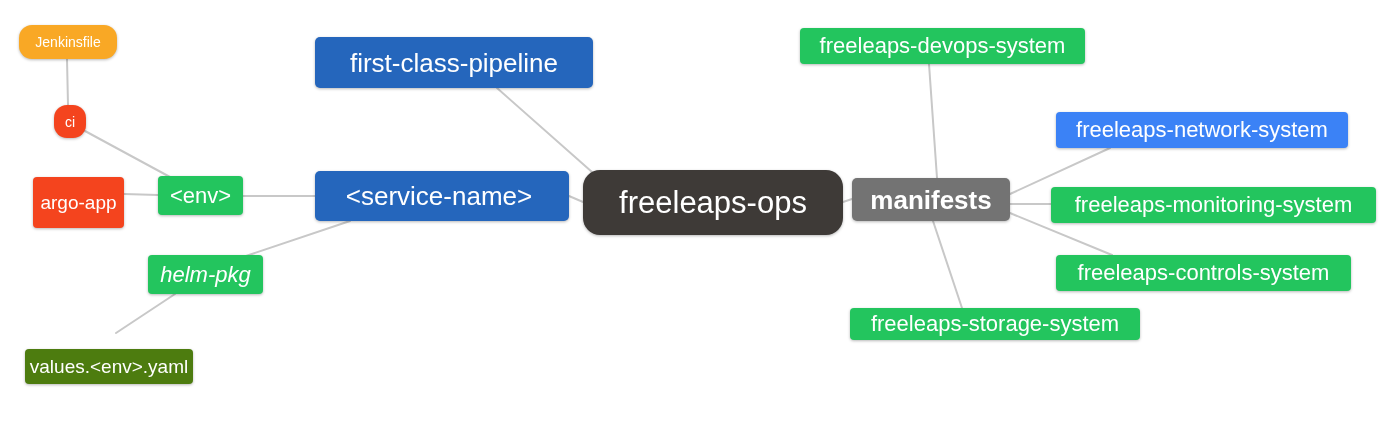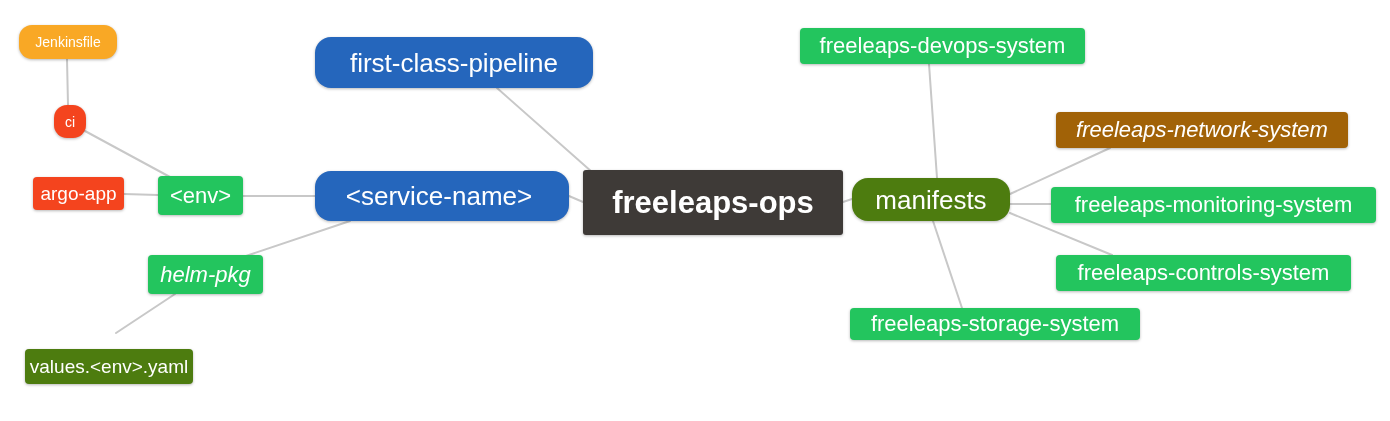--- a/index.html
+++ b/index.html
@@ -36,22 +36,22 @@
     white-space: nowrap;
     box-shadow: 0 1px 3px rgba(0,0,0,0.28);
     padding: 0 11px;
     line-height: 1;
   }
   .node-label {
     display: block;
     color: #ffffff;
   }
   
-  .tier-root   { font-size: 31px; padding: 0 22px; border-radius: 3px; font-weight: bold; }
-  .tier-large  { font-size: 26px; padding: 0 18px; border-radius: 16px; }
+  .tier-root   { font-size: 31px; padding: 0 22px; border-radius: 17px; }
+  .tier-large  { font-size: 26px; padding: 0 18px; border-radius: 5px; }
   .tier-mid    { font-size: 22px; padding: 0 15px; border-radius: 4px; }
   .tier-small  { font-size: 19px; padding: 0 13px; border-radius: 4px; }
   .tier-tiny   { font-size: 14px; padding: 0 9px;  border-radius: 13px; }
 </style>
 </head>
 <body>
 
 <div id="mindmap-canvas">
 
   <svg id="edge-layer" viewBox="0 0 1390 421" width="1390" height="421" xmlns="http://www.w3.org/2000/svg">
@@ -71,48 +71,48 @@
       <line x1="933" y1="221" x2="962" y2="308" stroke="#c8c8c8" stroke-width="2" stroke-linecap="round"></line>
     </svg>
 
   <div id="node-layer">
       <div class="node tier-tiny" style="left: 19px; top: 25px; width: 98px; height: 34px; background: rgb(249, 168, 37);">
         <span class="node-label">Jenkinsfile</span>
       </div>
       <div class="node tier-tiny" style="left: 54px; top: 105px; width: 32px; height: 33px; background: rgb(244, 68, 30);">
         <span class="node-label">ci</span>
       </div>
-      <div class="node tier-small" style="left: 33px; top: 177px; width: 91px; height: 33px; background: rgb(244, 68, 30);">
+      <div class="node tier-small" style="left: 33px; top: 177px; width: 91px; height: 51px; background: rgb(244, 68, 30);">
         <span class="node-label">argo-app</span>
       </div>
       <div class="node tier-mid" style="left: 158px; top: 176px; width: 85px; height: 39px; background: rgb(35, 197, 94);">
         <span class="node-label">&lt;env&gt;</span>
       </div>
       <div class="node tier-mid" style="left: 148px; top: 255px; width: 115px; height: 39px; background: rgb(35, 197, 94); font-style: italic;">
         <span class="node-label">helm-pkg</span>
       </div>
       <div class="node tier-small" style="left: 10px; top: 349px; width: 168px; height: 35px; background: #4d7c0f; margin-left: 15px;">
         <span class="node-label">values.&lt;env&gt;.yaml</span>
       </div>
       <div class="node tier-large" style="left: 315px; top: 37px; width: 278px; height: 51px; background: rgb(37, 102, 188);">
         <span class="node-label">first-class-pipeline</span>
       </div>
       <div class="node tier-large" style="left: 315px; top: 171px; width: 254px; height: 50px; background: rgb(37, 102, 188); padding-left: 12px;">
         <span class="node-label">&lt;service-name&gt;</span>
       </div>
       <div class="node tier-root" style="left: 583px; top: 170px; width: 260px; height: 65px; background: rgb(62, 58, 55);">
         <span class="node-label">freeleaps-ops</span>
       </div>
-      <div class="node tier-large" style="left: 852px; top: 178px; width: 158px; height: 43px; background: #4d7c0f;">
+      <div class="node tier-large" style="left: 852px; top: 178px; width: 158px; height: 43px; background: #737373; font-weight: bold;">
         <span class="node-label">manifests</span>
       </div>
       <div class="node tier-mid" style="left: 800px; top: 28px; width: 285px; height: 36px; background: rgb(35, 197, 94); text-align: center;">
         <span class="node-label">freeleaps-devops-system</span>
       </div>
-      <div class="node tier-mid" style="left: 1056px; top: 112px; width: 292px; height: 36px; background: #a16207; font-style: italic;">
+      <div class="node tier-mid" style="left: 1056px; top: 112px; width: 292px; height: 36px; background: #3b82f6;">
         <span class="node-label">freeleaps-network-system</span>
       </div>
       <div class="node tier-mid" style="left: 1051px; top: 187px; width: 325px; height: 36px; background: rgb(35, 197, 94);">
         <span class="node-label">freeleaps-monitoring-system</span>
       </div>
       <div class="node tier-mid" style="left: 1056px; top: 255px; width: 295px; height: 36px; background: rgb(35, 197, 94);">
         <span class="node-label">freeleaps-controls-system</span>
       </div>
       <div class="node tier-mid" style="left: 815px; top: 308px; width: 290px; height: 32px; background: rgb(35, 197, 94); margin-left: 35px;">
         <span class="node-label">freeleaps-storage-system</span>

